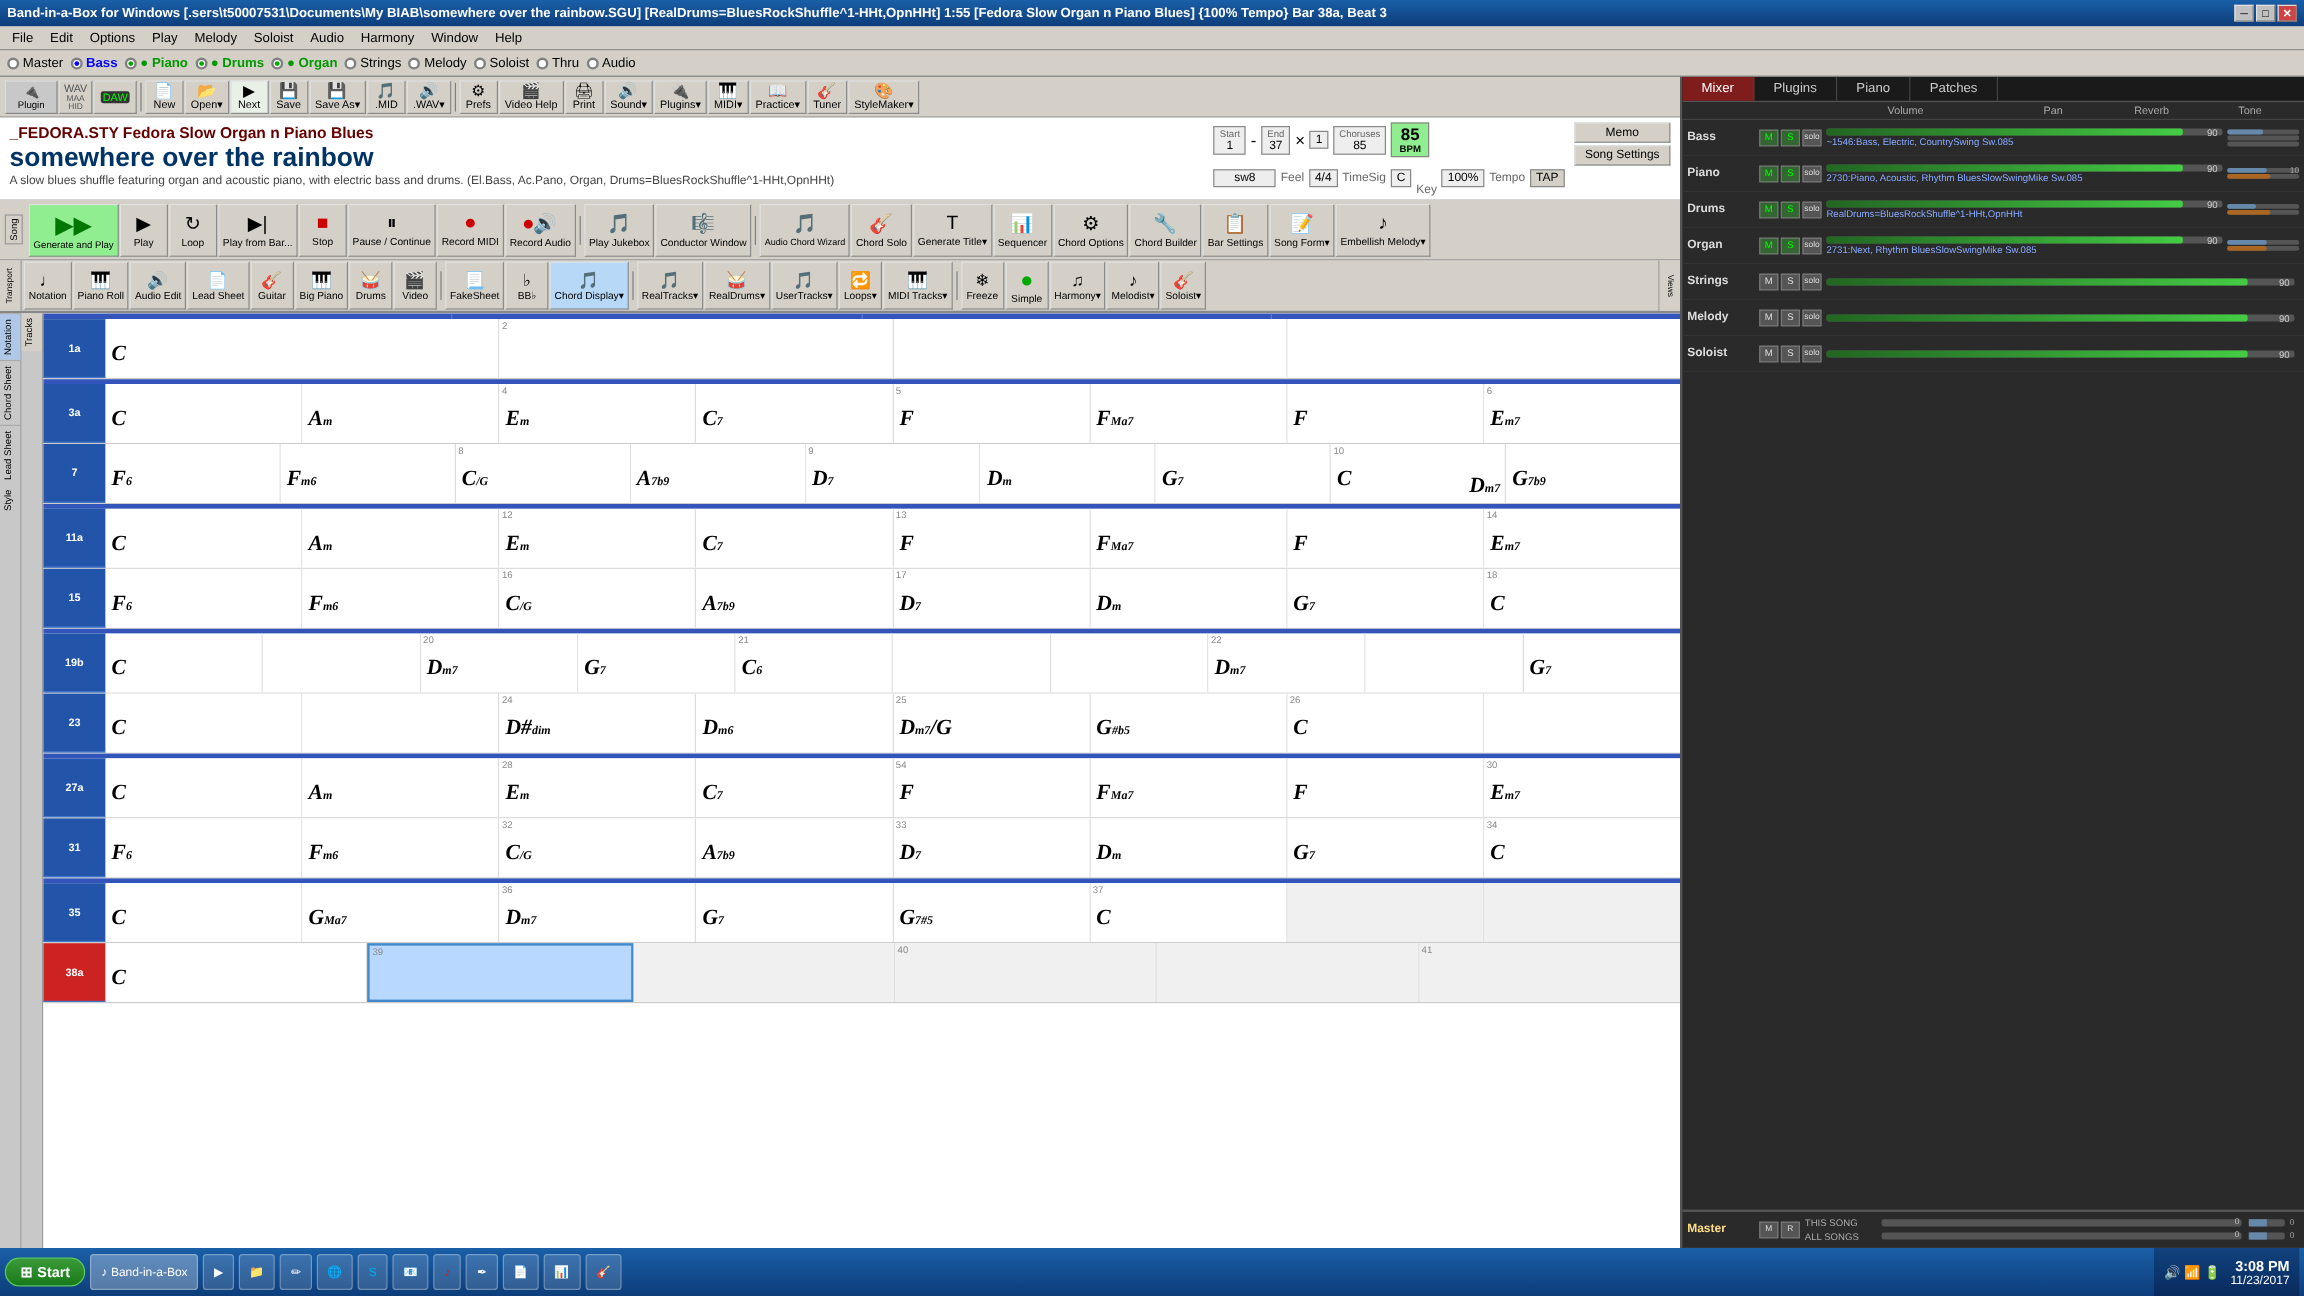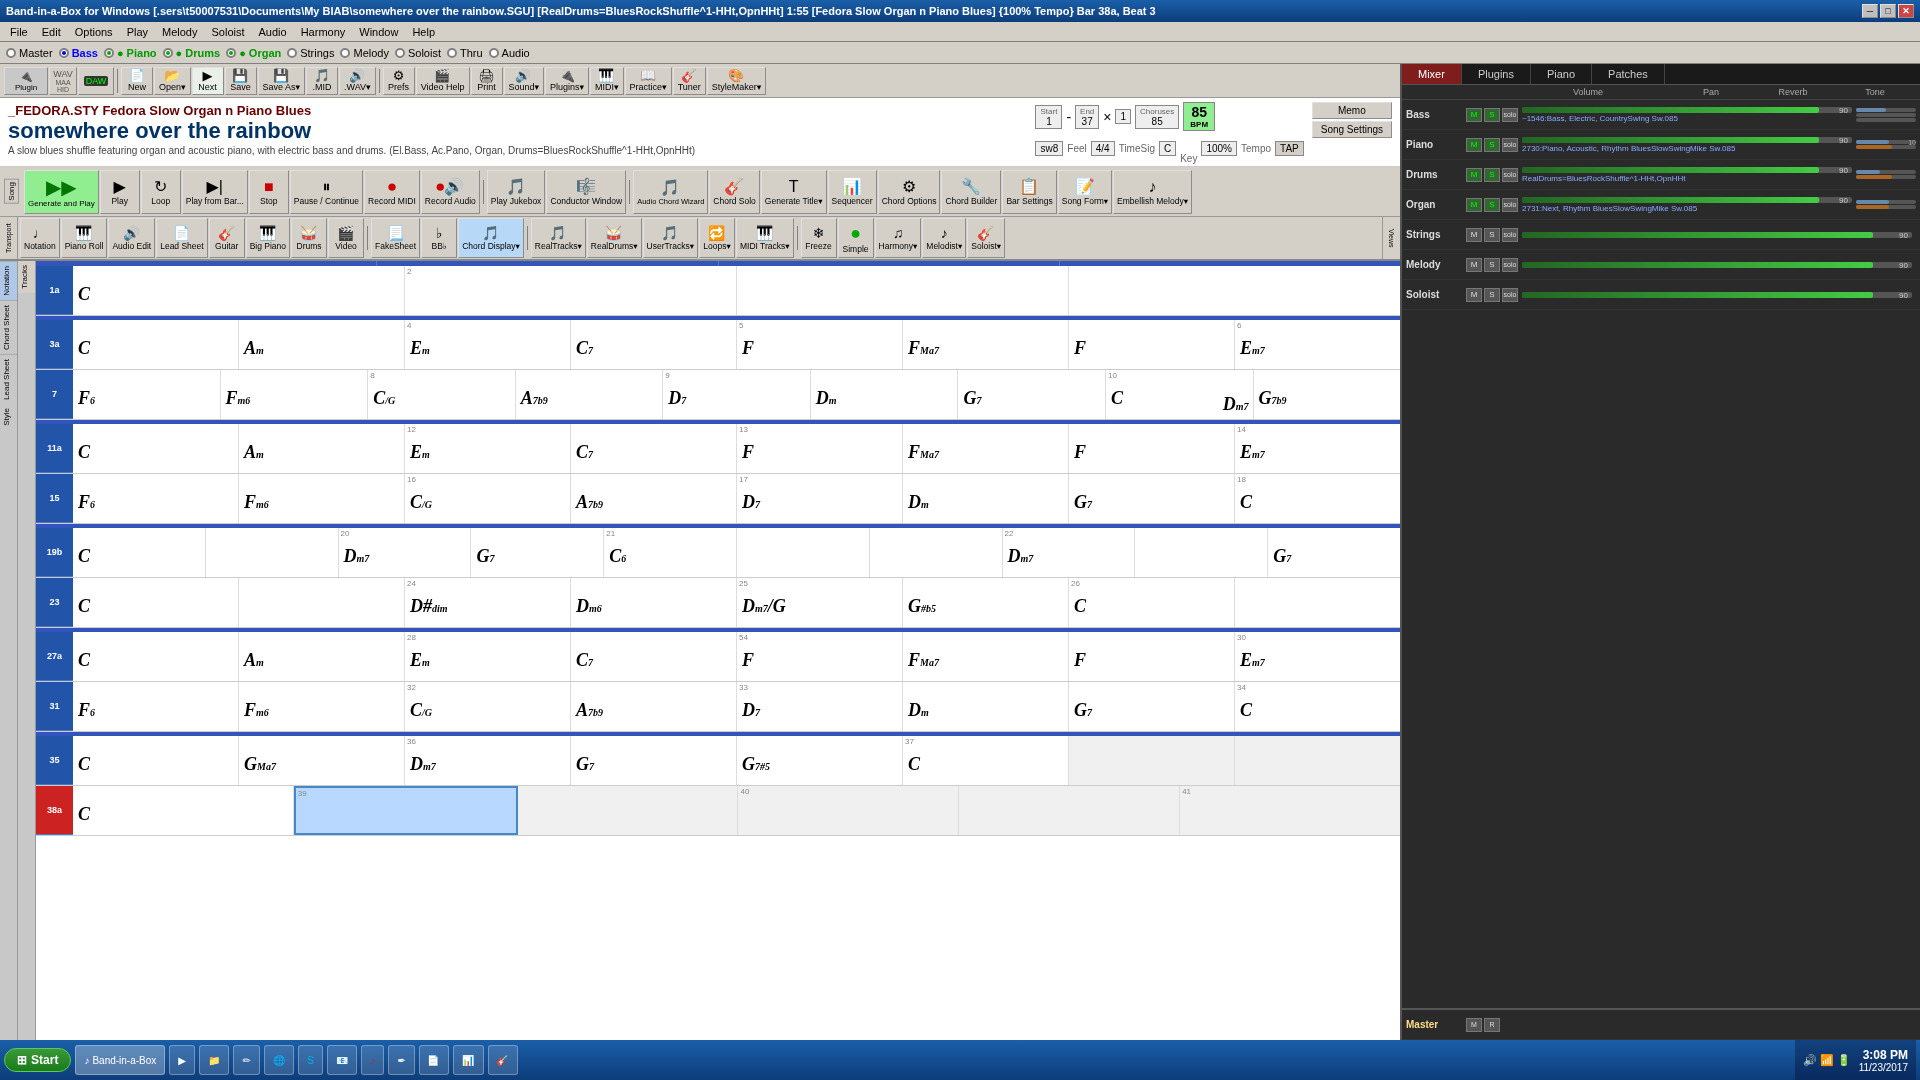--- a/index.html
+++ b/index.html
@@ -198,21 +198,21 @@
       background: white;
       overflow-y: auto;
     }
 
     .grid-row {
       display: flex;
       min-height: 50px;
       border-bottom: 1px solid #ccc;
     }
     .grid-row-label {
-      width: 37px;
+      width: 52px;
       background: #2255aa;
       color: white;
       font-size: 9px;
       font-weight: bold;
       display: flex;
       align-items: center;
       justify-content: center;
       flex-shrink: 0;
       border-bottom: 1px solid #4477cc;
     }
@@ -442,21 +442,21 @@
           <div style="border:1px solid #888; background:#eee; padding:1px 4px; font-size:10px; text-align:center;">
             <div style="font-size:8px; color:#666;">Choruses</div>
             <div>85</div>
           </div>
           <div style="border:1px solid #888; background:#90ee90; padding:1px 6px; font-size:14px; text-align:center; font-weight:bold;">
             <div>85</div>
             <div style="font-size:8px;">BPM</div>
           </div>
         </div>
         <div style="display:flex; gap:4px; align-items:center; font-size:10px;">
-          <div style="border:1px solid #888; background:#eee; padding:1px 4px;">sw8</div>
+          <div style="border:1px solid #888; background:#eee; padding:1px 16px;">sw8</div>
           <div style="color:#666;">Feel</div>
           <div style="border:1px solid #888; background:#eee; padding:1px 4px;">4/4</div>
           <div style="color:#666;">TimeSig</div>
           <div style="border:1px solid #888; background:#eee; padding:1px 4px;">C</div>
           <div style="color:#666;margin-top:20px;">Key</div>
           <div style="border:1px solid #888; background:#eee; padding:1px 4px;">100%</div>
           <div style="color:#666;">Tempo</div>
           <div style="border:1px solid #888; background:#d4d0c8; padding:1px 4px; cursor:pointer;">TAP</div>
         </div>
       </div>
@@ -1177,20 +1177,44 @@
         </div>
       </div>
     </div>
 
     <div style="border-top:2px solid #555; margin-top:auto;">
       <div class="mixer-channel">
         <div class="ch-name" style="color:#ffdd88;">Master</div>
         <div class="ch-controls">
           <div class="ch-btn" style="font-size:7px;">M</div>
           <div class="ch-btn" style="font-size:7px;">R</div>
+        </div>
+        <div style="flex:1; display:flex; flex-direction:column; gap:2px; padding:0 4px;">
+          <div style="display:flex; align-items:center; gap:4px;">
+            <span style="font-size:8px; color:#aaa; width:60px;">THIS SONG</span>
+            <div style="flex:1; height:6px; background:#555; border-radius:2px; position:relative;">
+              <div style="width:0%; height:100%; background:linear-gradient(to right,#226622,#44cc44); border-radius:2px;"></div>
+              <div style="position:absolute; right:2px; top:-1px; font-size:7px; color:#ccc;">0</div>
+            </div>
+            <div style="width:30px; height:6px; background:#555; border-radius:2px; margin-left:2px;">
+              <div style="width:50%; height:100%; background:#6688aa;"></div>
+            </div>
+            <div style="font-size:7px; color:#aaa;">0</div>
+          </div>
+          <div style="display:flex; align-items:center; gap:4px;">
+            <span style="font-size:8px; color:#aaa; width:60px;">ALL SONGS</span>
+            <div style="flex:1; height:6px; background:#555; border-radius:2px; position:relative;">
+              <div style="width:0%; height:100%; background:linear-gradient(to right,#226622,#44cc44); border-radius:2px;"></div>
+              <div style="position:absolute; right:2px; top:-1px; font-size:7px; color:#ccc;">0</div>
+            </div>
+            <div style="width:30px; height:6px; background:#555; border-radius:2px; margin-left:2px;">
+              <div style="width:50%; height:100%; background:#6688aa;"></div>
+            </div>
+            <div style="font-size:7px; color:#aaa;">0</div>
+          </div>
         </div>
       </div>
     </div>
   </div>
 
 </div>
 
 <div id="taskbar">
   <div class="taskbar-start">
     <span>⊞</span>

